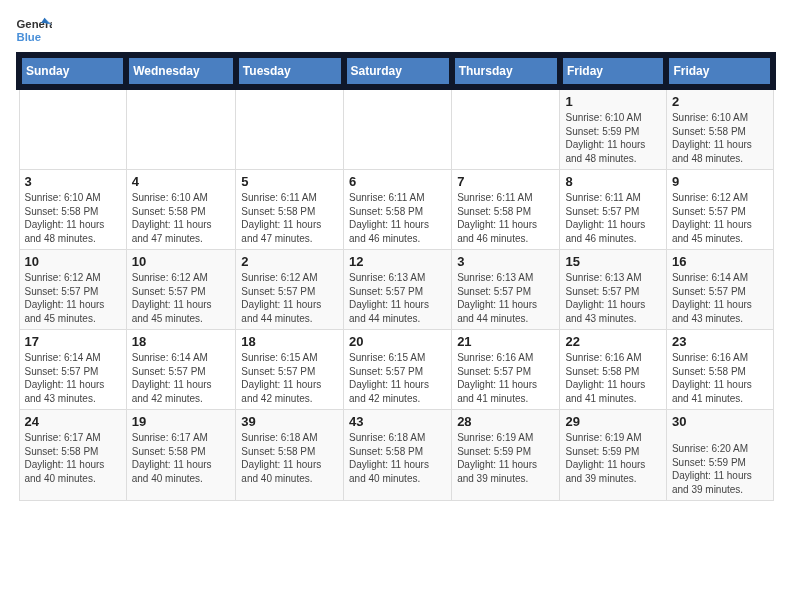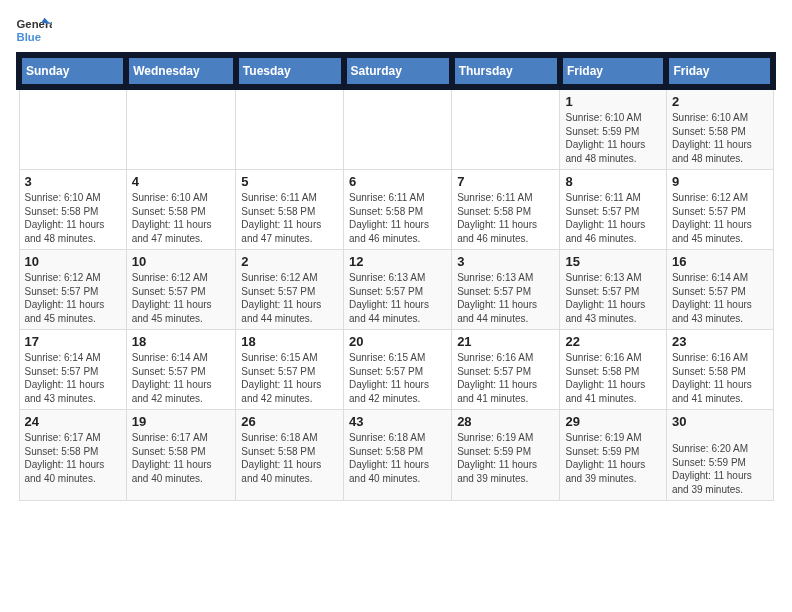--- a/index.html
+++ b/index.html
@@ -272,21 +272,21 @@
 Sunset: 5:58 PM
 Daylight: 11 hours and 40 minutes.</div>
         </td>
         <td>
           <div class="day-number">19</div>
           <div class="day-info" style="white-space: pre-line;">Sunrise: 6:17 AM
 Sunset: 5:58 PM
 Daylight: 11 hours and 40 minutes.</div>
         </td>
         <td>
-          <div class="day-number">26</div>
+          <div class="day-number">39</div>
           <div class="day-info" style="white-space: pre-line;">Sunrise: 6:18 AM
 Sunset: 5:58 PM
 Daylight: 11 hours and 40 minutes.</div>
         </td>
         <td>
           <div class="day-number">43</div>
           <div class="day-info" style="white-space: pre-line;">Sunrise: 6:18 AM
 Sunset: 5:58 PM
 Daylight: 11 hours and 40 minutes.</div>
         </td>

